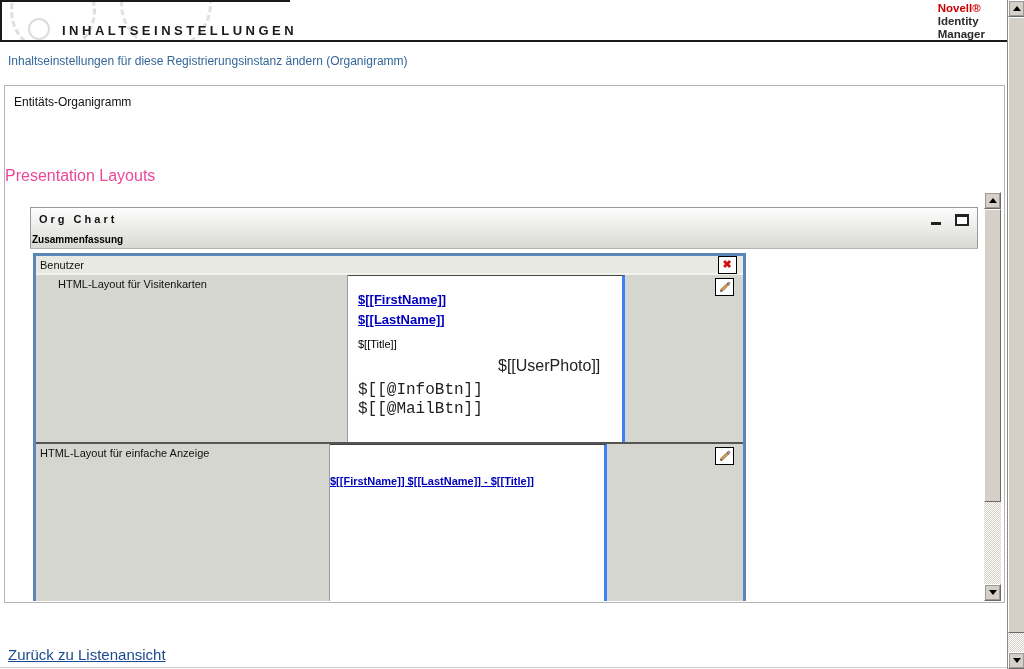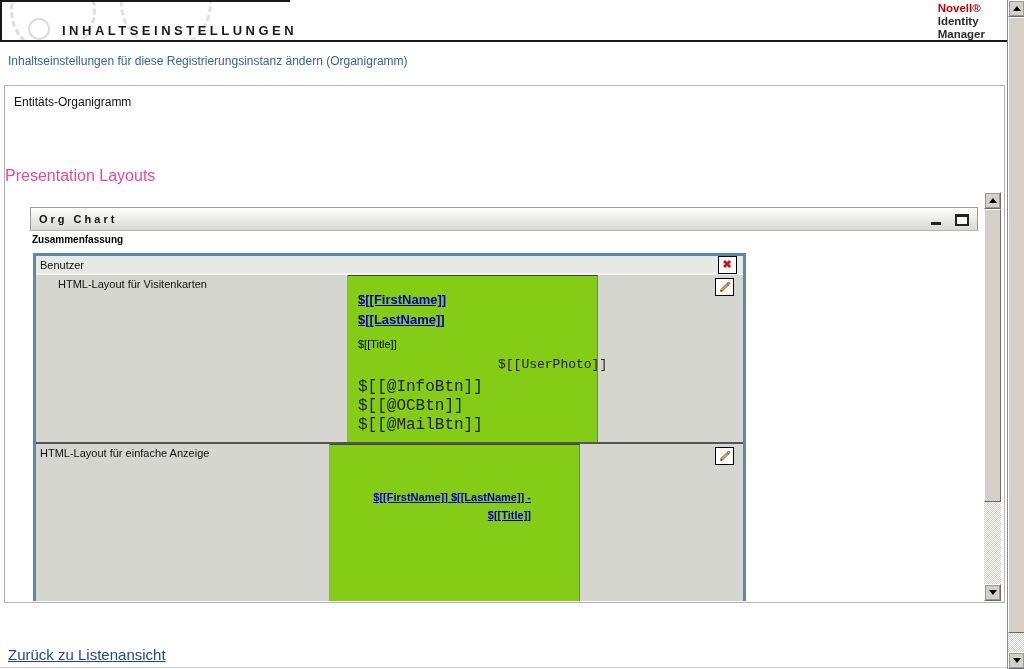--- a/index.html
+++ b/index.html
@@ -27,59 +27,59 @@
 
   
   .panel { position:absolute; left:4px; top:85px; width:1001px; height:518px;
            border:1px solid #b4b4b4; background:#fff; overflow:hidden; }
   .entity-label { position:absolute; left:9px; top:9px; font-size:12px; color:#111; }
   .section-title { position:absolute; left:0; top:81px; width:100%; padding-right:36px;
                    text-align:left; font-size:16px; color:#ec4899; }
 
   
   .orgwin { position:absolute; left:25px; top:121px; width:948px; height:394px; overflow:hidden; }
-  .titlebar { position:relative; height:24px; background:linear-gradient(180deg,#fefefe,#d8d8d3);
+  .titlebar { position:relative; height:42px; background:linear-gradient(180deg,#fefefe,#d8d8d3);
               border:1px solid #9a9a9a; border-bottom-color:#b5b5b5; }
   .titlebar-text { position:absolute; left:8px; top:5px; font-size:11px; font-weight:bold;
                    letter-spacing:3px; color:#111; }
   .win-btn { position:absolute; cursor:pointer; }
   .btn-min { right:36px; top:14px; width:10px; height:3px; background:#222; }
   .btn-max { right:8px; top:6px; width:14px; height:12px; border:2px solid #222; border-top-width:3px; background:#fff; }
   .summary { position:absolute; left:2px; top:27px; font-size:10px; font-weight:bold; color:#000; }
 
   
   .ltable { position:absolute; left:3px; top:46px; width:713px; border:3px solid #5b87b8; background:#d6d6d0; }
   .trow { display:flex; width:100%; }
   .thead { height:19px; background:#e9e9e3; border-bottom:2px solid #f2f2ee; align-items:center; }
   .c-label { width:294px; padding-left:4px; font-size:11px; color:#111; }
   .c-value { flex:1; padding-left:4px; font-size:11px; color:#111; }
   .c-action { width:32px; display:flex; justify-content:center; }
   .row-body { background:#d6d6d0; }
   .row-body .c-label { padding-top:3px; border-right:1px solid #9a9a9a; }
   .row1 { height:167px;padding-left:18px; }
   .row2 { height:160px; }
-  .c-content { width:250px; background:#84cc16; border-top:1px solid #444;
-               border-right:1px solid #3b82f6; position:relative; }
+  .c-content { width:277px; background:#ffffff; border-top:1px solid #444;
+               border-right:3px solid #3b82f6; position:relative; }
   .row-body .c-action { flex:1; padding-top:3px; justify-content:flex-end; padding-right:9px; align-items:flex-start; }
   .row-divider { height:2px; background:#555; width:100%; }
 
   .icon-btn { width:19px; height:18px; background:#fff; border:1px solid #000;
               display:flex; align-items:center; justify-content:center; cursor:pointer; padding:0; }
   .x-glyph { color:#cc1111; font-size:11px; font-weight:bold; line-height:1; }
 
   
   .card { padding:14px 10px 0 10px; }
   .card-link { display:block; font-size:13px; font-weight:bold; color:#0000bb;
                text-decoration:underline; line-height:20px; cursor:pointer; width:max-content; }
   .card-title { font-size:11px; color:#000; margin-top:8px; }
-  .card-photo { font-size:13px; color:#222; margin-top:7px; padding-left:140px;
-                font-family:Liberation Mono, monospace; white-space:nowrap; }
+  .card-photo { font-size:16px; color:#222; margin-top:7px; padding-left:140px;
+                font-family:Liberation Sans, sans-serif; white-space:nowrap; }
   .card-btn { font-size:16px; color:#222; line-height:19px; font-family:Liberation Mono, monospace; }
   .card-btns { margin-top:6px; }
-  .simple-line { margin-top:42px; text-align:right; padding-right:48px; }
+  .simple-line { margin-top:26px; text-align:left; padding-right:32px; }
   .simple-link { font-size:11px; font-weight:bold; color:#0000bb; text-decoration:underline; cursor:pointer; }
 
   
   .checker { background-color:#fff;
     background-image:
       linear-gradient(45deg,#d4d0c8 25%,transparent 25%,transparent 75%,#d4d0c8 75%),
       linear-gradient(45deg,#d4d0c8 25%,transparent 25%,transparent 75%,#d4d0c8 75%);
     background-position:0 0,1px 1px; background-size:2px 2px; }
   .sbar { position:absolute; }
   .sb-btn { position:absolute; left:0; width:17px; height:17px; background:#d4d0c8;
@@ -147,21 +147,20 @@
         <div class="trow row-body row1">
           <div class="c-label">HTML-Layout für Visitenkarten</div>
           <div class="c-content">
             <div class="card">
               <span class="card-link">$[[FirstName]]</span>
               <span class="card-link">$[[LastName]]</span>
               <div class="card-title">$[[Title]]</div>
               <div class="card-photo">$[[UserPhoto]]</div>
               <div class="card-btns">
                 <div class="card-btn">$[[@InfoBtn]]</div>
-                <div class="card-btn">$[[@OCBtn]]</div>
                 <div class="card-btn">$[[@MailBtn]]</div>
               </div>
             </div>
           </div>
           <div class="c-action">
             <button class="icon-btn">
               <svg viewBox="0 0 16 16" width="13" height="13">
                 <path d="M3.2 12.8 L5.4 12.5 L13 4.9 L11.1 3 L3.5 10.6 Z" fill="#f0a830" stroke="#444" stroke-width="0.9"></path>
                 <path d="M11.1 3 L13 4.9 L14.2 3.7 Q14.9 3 14.2 2.1 Q13.3 1.3 12.5 1.8 Z" fill="#f08ab0" stroke="#444" stroke-width="0.9"></path>
                 <path d="M3.2 12.8 L3.6 11.2 L4.9 12.4 Z" fill="#333"></path>

